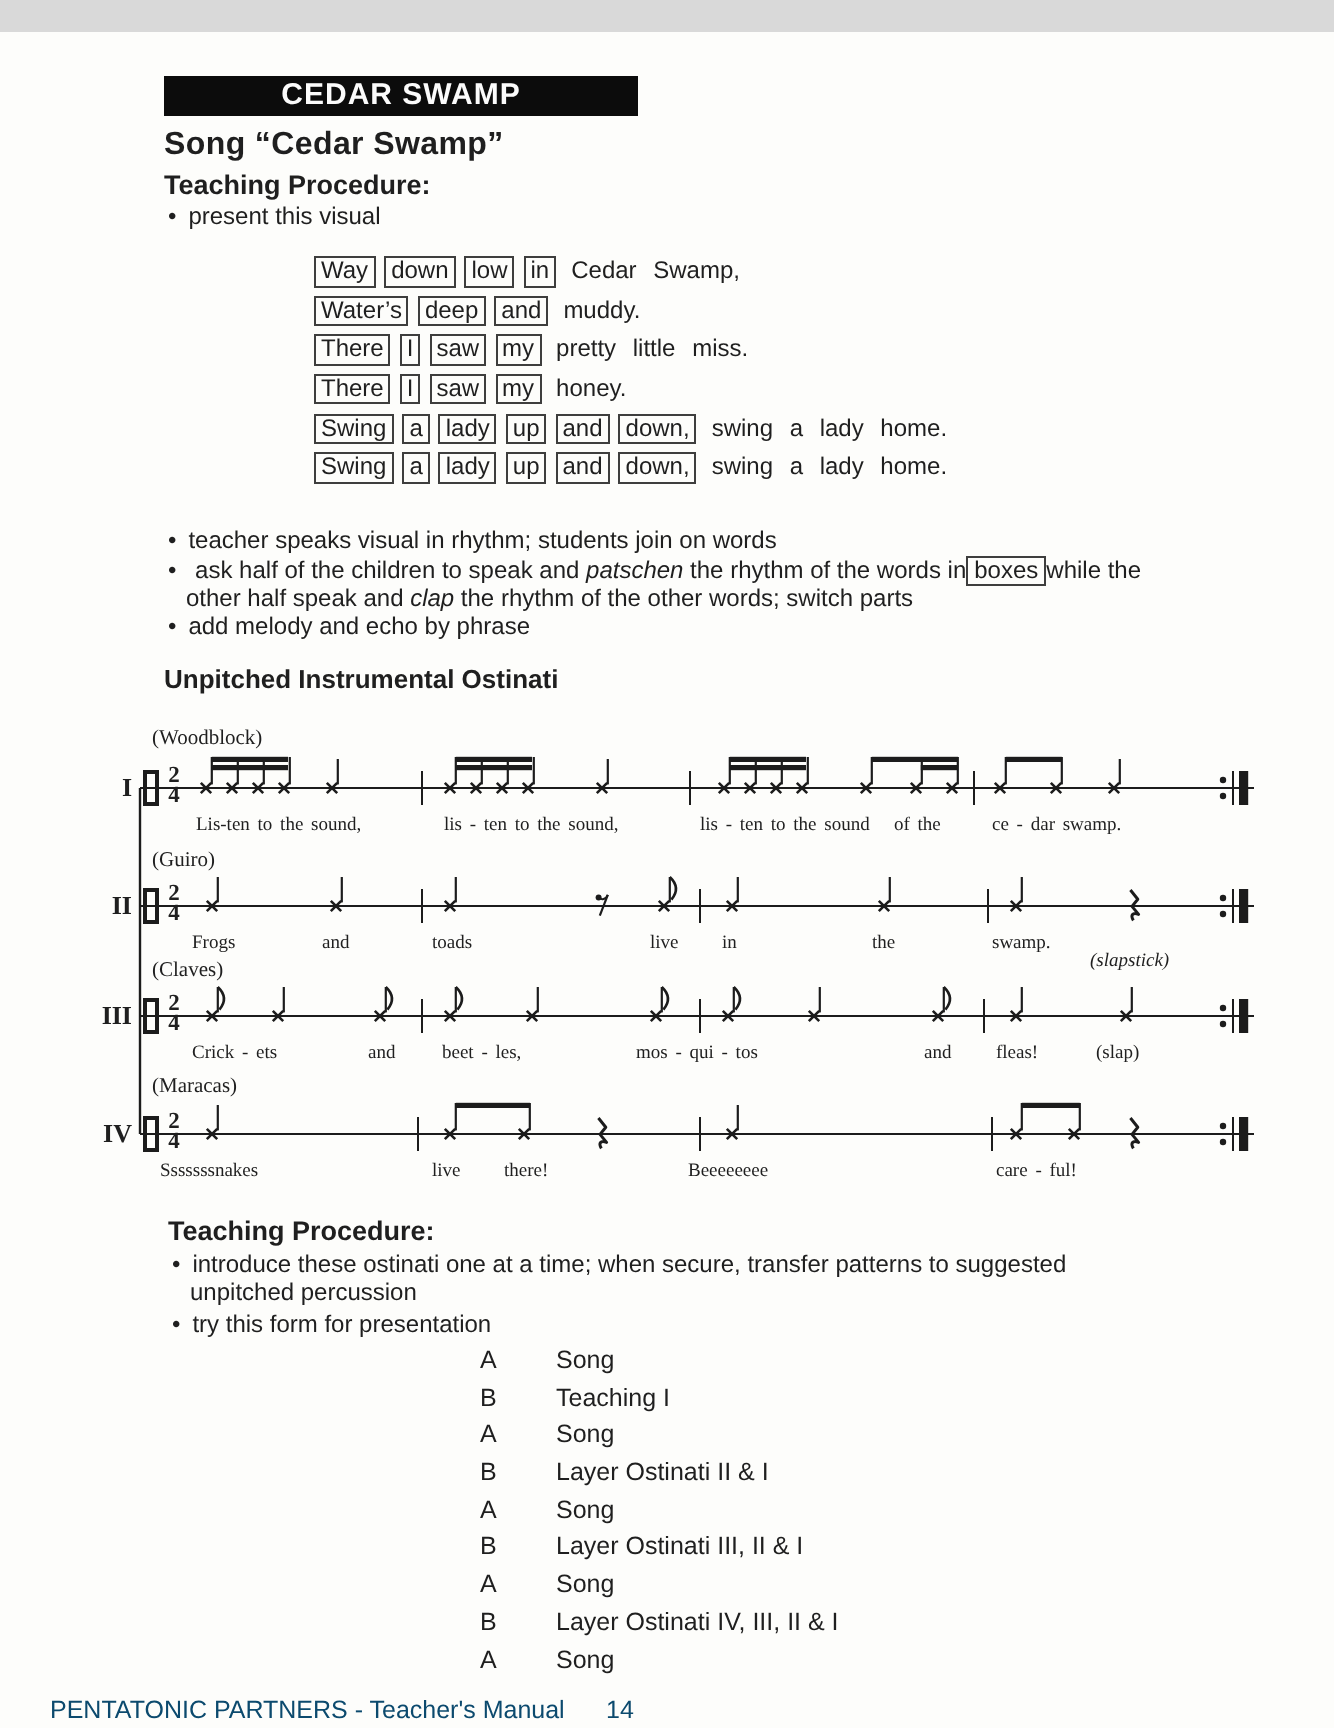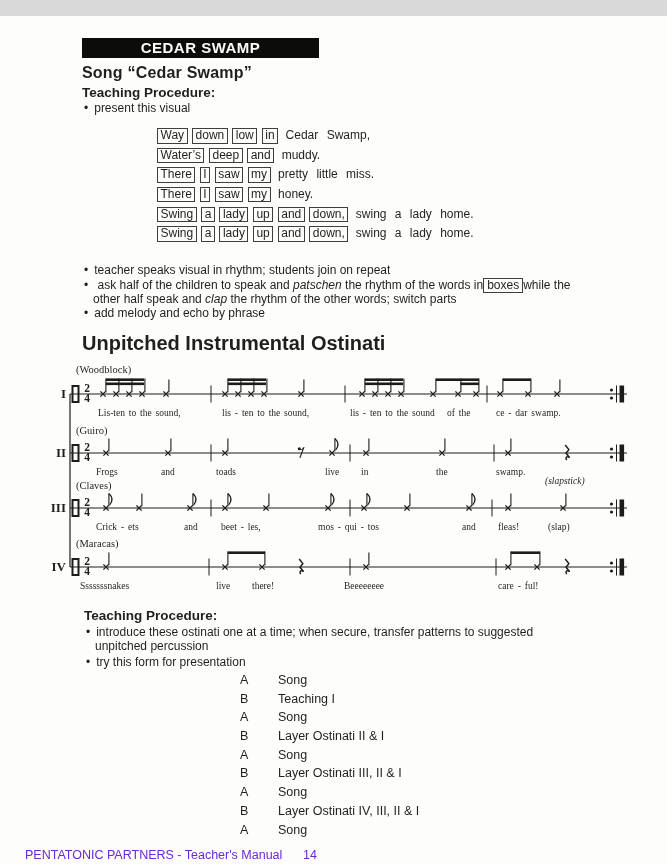--- a/index.html
+++ b/index.html
@@ -32,21 +32,21 @@
   .instr { position:absolute; font-family:"Liberation Serif", serif; font-size:10.5px; white-space:nowrap; }
   .tsig {
     position:absolute; width:12px; text-align:center; line-height:11px;
     font-family:"Liberation Serif", serif; font-weight:bold; font-size:11.5px;
   }
   .lyr { position:absolute; font-family:"Liberation Serif", serif; font-size:9.5px; white-space:nowrap; word-spacing:1.5px; }
   .annot { position:absolute; font-family:"Liberation Serif", serif; font-style:italic; font-size:9.5px; white-space:nowrap; }
   .form-list { position:absolute; left:240px; top:657px; font-size:12.5px; }
   .form-row { height:18.7px; white-space:nowrap; }
   .fk { display:inline-block; width:38px; }
-  .footer { font-size:12.5px; white-space:nowrap; color:#6d28d9; }
+  .footer { font-size:12.5px; white-space:nowrap; color:#0c4a6e; }
 </style>
 </head>
 <body>
 
 <div class="page">
 
   <div class="abs hdr-box" style="left:82px;top:22px;width:237px;height:20px;">CEDAR SWAMP</div>
 
   <div class="abs title-lg" style="left:82px;top:48px;">Song “Cedar Swamp”</div>
   <div class="abs title-md" style="left:82px;top:69px;">Teaching Procedure:</div>
@@ -64,30 +64,30 @@
   <div class="vrow" style="top:151px;">
     <span class="bx">There</span><span class="bx">I</span><span class="bx">saw</span><span class="bx">my</span><span class="tail">pretty little miss.</span>
   </div>
   <div class="vrow" style="top:190.5px;">
     <span class="bx">Swing</span><span class="bx">a</span><span class="bx">lady</span><span class="bx">up</span><span class="bx">and</span><span class="bx">down,</span><span class="tail">swing a lady home.</span>
   </div>
   <div class="vrow" style="top:210px;">
     <span class="bx">Swing</span><span class="bx">a</span><span class="bx">lady</span><span class="bx">up</span><span class="bx">and</span><span class="bx">down,</span><span class="tail">swing a lady home.</span>
   </div>
 
-  <div class="abs txt bullet" style="left:84px;top:247px;">teacher speaks visual in rhythm; students join on repeat</div>
+  <div class="abs txt bullet" style="left:84px;top:247px;">teacher speaks visual in rhythm; students join on words</div>
   <div class="abs txt bullet" style="left:84px;top:261.5px;">
     <span>ask half of the children to speak and </span><span class="it">patschen</span><span> the rhythm of the words in</span><span class="ibx">boxes</span><span>while the</span>
   </div>
   <div class="abs txt" style="left:93px;top:275.5px;">
     <span>other half speak and </span><span class="it">clap</span><span> the rhythm of the other words; switch parts</span>
   </div>
   <div class="abs txt bullet" style="left:84px;top:289.5px;">add melody and echo by phrase</div>
 
-  <div class="abs" style="left:82px;top:316px;font-size:20px;font-weight:bold;">Unpitched Instrumental Ostinati</div>
+  <div class="abs" style="left:82px;top:316px;font-size:13px;font-weight:bold;">Unpitched Instrumental Ostinati</div>
 
   <svg class="abs" style="left:0;top:340px;" width="667" height="250" viewBox="0 0 667 250">
     <defs>
       <g id="nx">
           <path d="M-2.6,-2.6 L2.6,2.6 M-2.6,2.6 L2.6,-2.6" fill="none" stroke-width="1.3"></path>
         </g>
       <g id="nq">
           <use href="#nx"></use>
           <line x1="2.9" y1="-1.8" x2="2.9" y2="-14.5" stroke-width="1.1"></line>
         </g>

